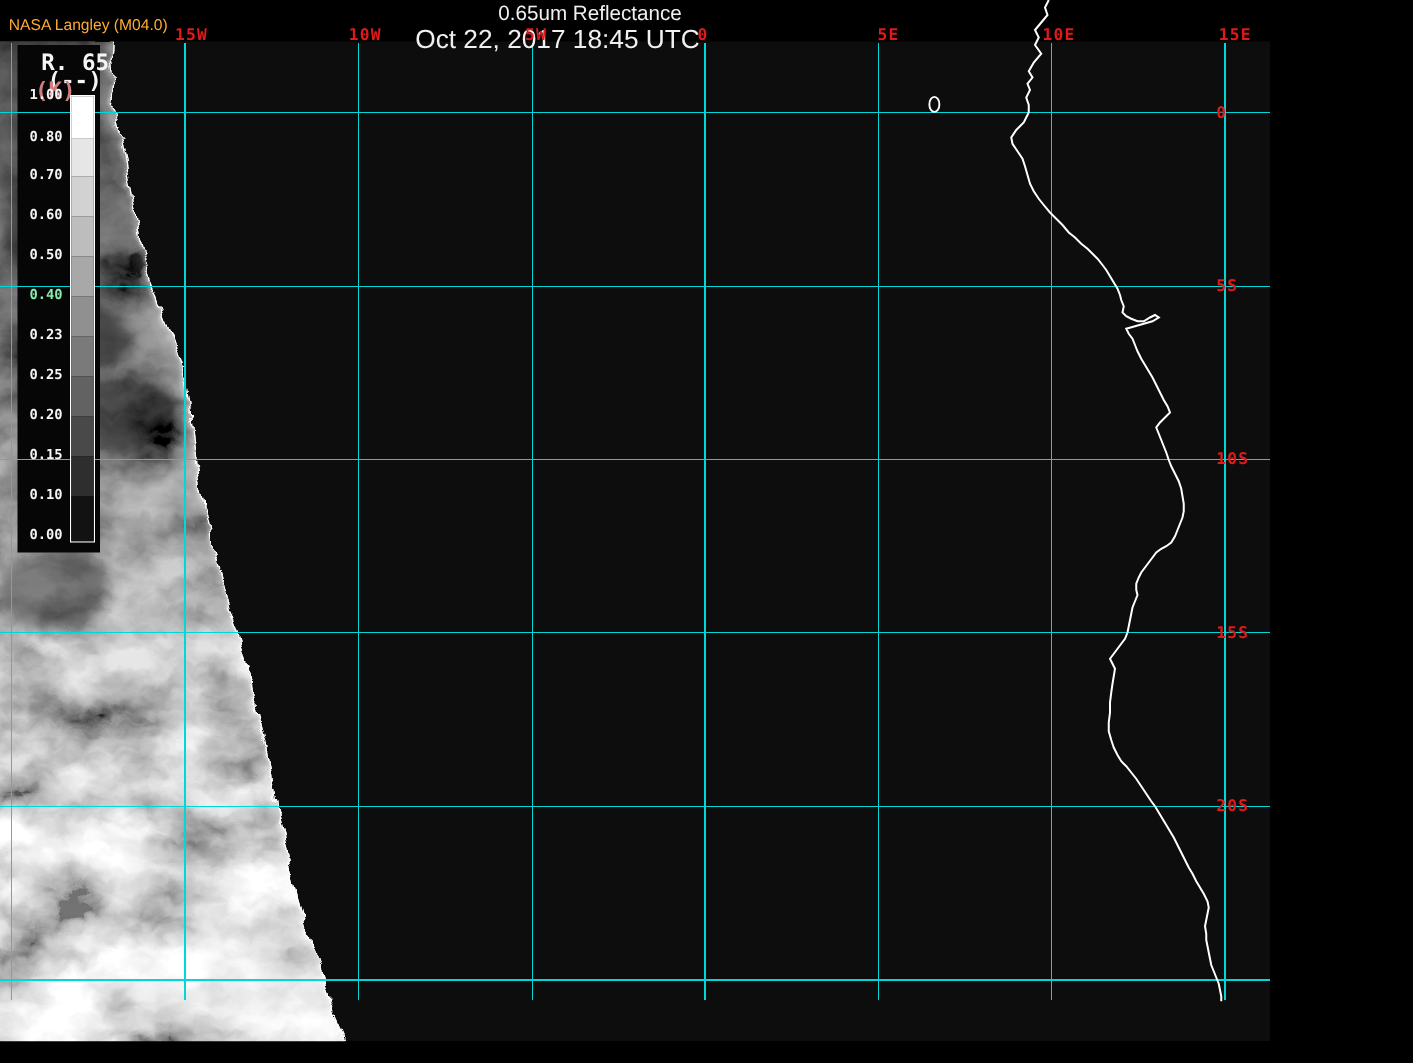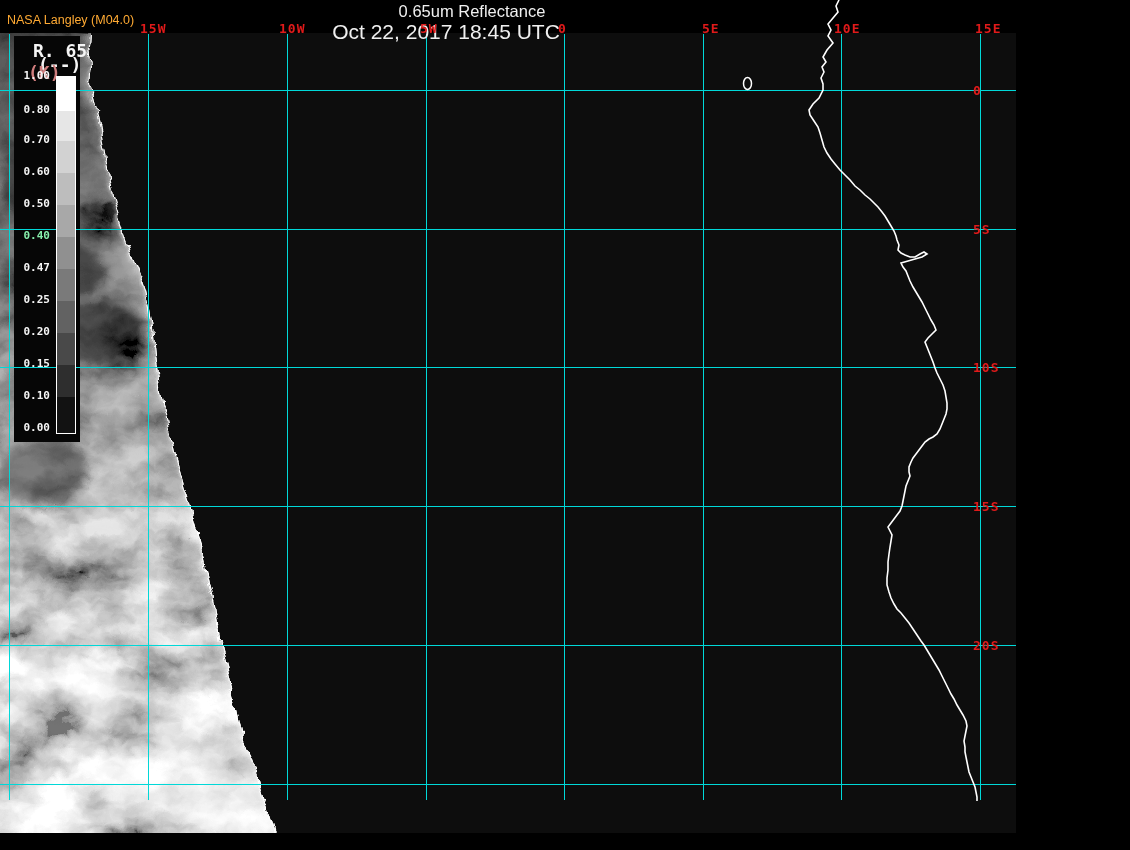--- a/index.html
+++ b/index.html
@@ -158,21 +158,21 @@
       <div style="top: 288px; height: 32px; background: rgb(46, 46, 46);"></div>
       <div style="top: 320px; height: 36px; background: rgb(18, 18, 18);"></div>
     </div>
   <div id="cbar-ticks">
       <div class="txt cbtick" style="left: 0px; top: 70px; color: rgb(245, 245, 245);">1.00</div>
       <div class="txt cbtick" style="left: 0px; top: 104px; color: rgb(245, 245, 245);">0.80</div>
       <div class="txt cbtick" style="left: 0px; top: 134px; color: rgb(245, 245, 245);">0.70</div>
       <div class="txt cbtick" style="left: 0px; top: 166px; color: rgb(245, 245, 245);">0.60</div>
       <div class="txt cbtick" style="left: 0px; top: 198px; color: rgb(245, 245, 245);">0.50</div>
       <div class="txt cbtick" style="left: 0px; top: 230px; color: #86efac;">0.40</div>
-      <div class="txt cbtick" style="left: 0px; top: 262px; color: rgb(245, 245, 245);">0.47</div>
+      <div class="txt cbtick" style="left: 0px; top: 262px; color: rgb(245, 245, 245);">0.23</div>
       <div class="txt cbtick" style="left: 0px; top: 294px; color: rgb(245, 245, 245);">0.25</div>
       <div class="txt cbtick" style="left: 0px; top: 326px; color: rgb(245, 245, 245);">0.20</div>
       <div class="txt cbtick" style="left: 0px; top: 358px; color: rgb(245, 245, 245);">0.15</div>
       <div class="txt cbtick" style="left: 0px; top: 390px; color: rgb(245, 245, 245);">0.10</div>
       <div class="txt cbtick" style="left: 0px; top: 422px; color: rgb(245, 245, 245);">0.00</div>
     </div>
 
 </div>
 
 </body></html>

